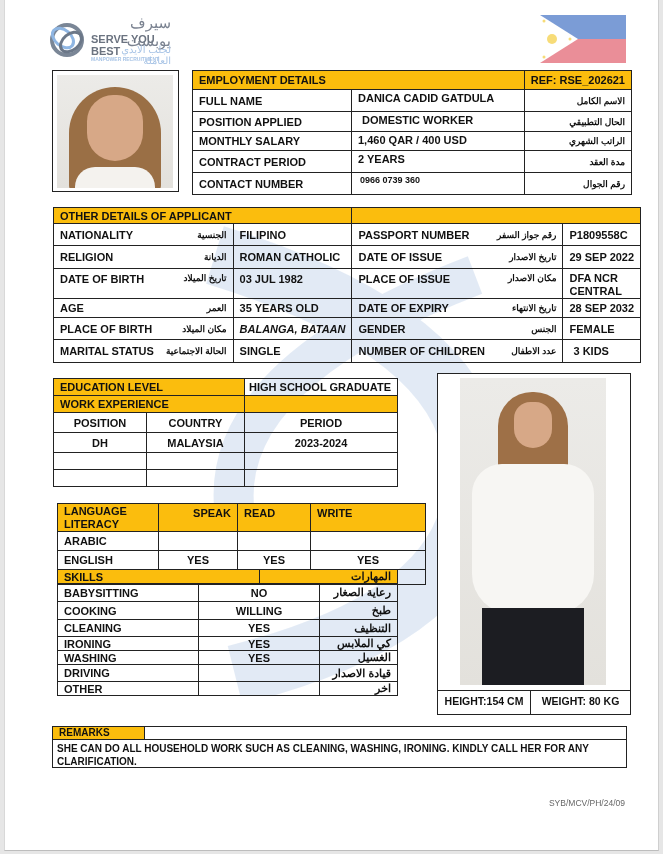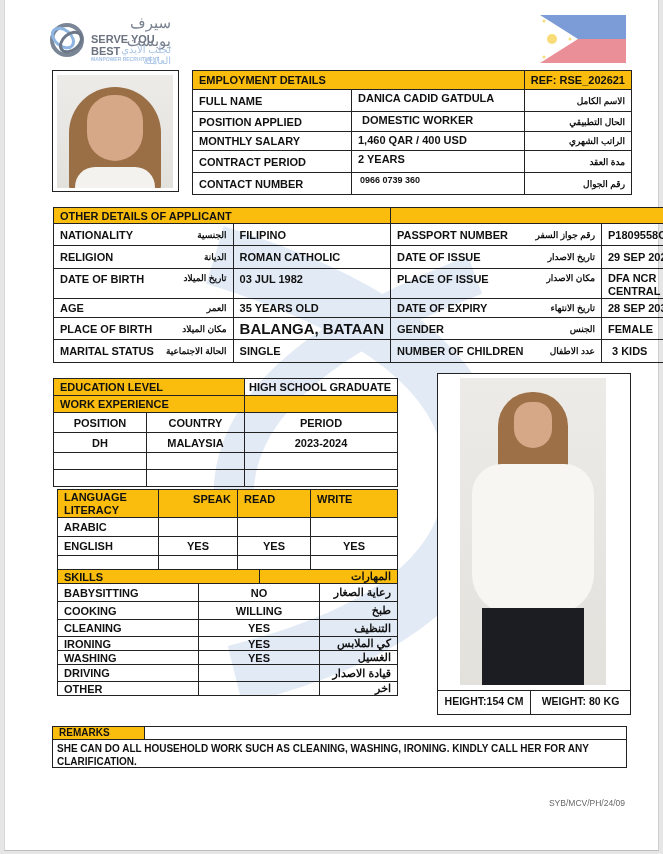--- a/index.html
+++ b/index.html
@@ -132,21 +132,21 @@
       <td style="border-right:none;">AGE</td>
       <td class="ar" style="border-left:none;">العمر</td>
       <td>35 YEARS OLD</td>
       <td style="border-right:none;">DATE OF EXPIRY</td>
       <td class="ar" style="border-left:none;">تاريخ الانتهاء</td>
       <td>28 SEP 2032</td>
     </tr>
     <tr style="height:22px;">
       <td style="border-right:none;">PLACE OF BIRTH</td>
       <td class="ar" style="border-left:none;">مكان الميلاد</td>
-      <td style="font-size:15px;">BALANGA, BATAAN</td>
+      <td style="font-size:11px;font-style:italic;">BALANGA, BATAAN</td>
       <td style="border-right:none;">GENDER</td>
       <td class="ar" style="border-left:none;">الجنس</td>
       <td>FEMALE</td>
     </tr>
     <tr style="height:23px;">
       <td style="border-right:none;">MARITAL STATUS</td>
       <td class="ar" style="border-left:none;">الحالة الاجتماعية</td>
       <td>SINGLE</td>
       <td style="border-right:none;">NUMBER OF CHILDREN</td>
       <td class="ar" style="border-left:none;">عدد الاطفال</td>
@@ -181,21 +181,21 @@
       <td></td>
     </tr>
     <tr style="height:17px;">
       <td></td>
       <td></td>
       <td></td>
     </tr>
   </tbody>
     </table>
 
-  <table style="left:52px;top:489px;width:341px;">
+  <table style="left:52px;top:503px;width:369px;">
     <tbody>
         <tr style="height:28px;">
       <td class="hd top" style="width:88px;white-space:normal;line-height:13px;padding-top:1px;">LANGUAGE LITERACY</td>
       <td class="hd top" style="width:66px;padding-top:3px;text-align:right;">SPEAK</td>
       <td class="hd top" style="width:60px;padding-top:3px;">READ</td>
       <td class="hd top" style="padding-top:3px;">WRITE</td>
     </tr>
     <tr style="height:19px;">
       <td>ARABIC</td>
       <td class="c"></td>

